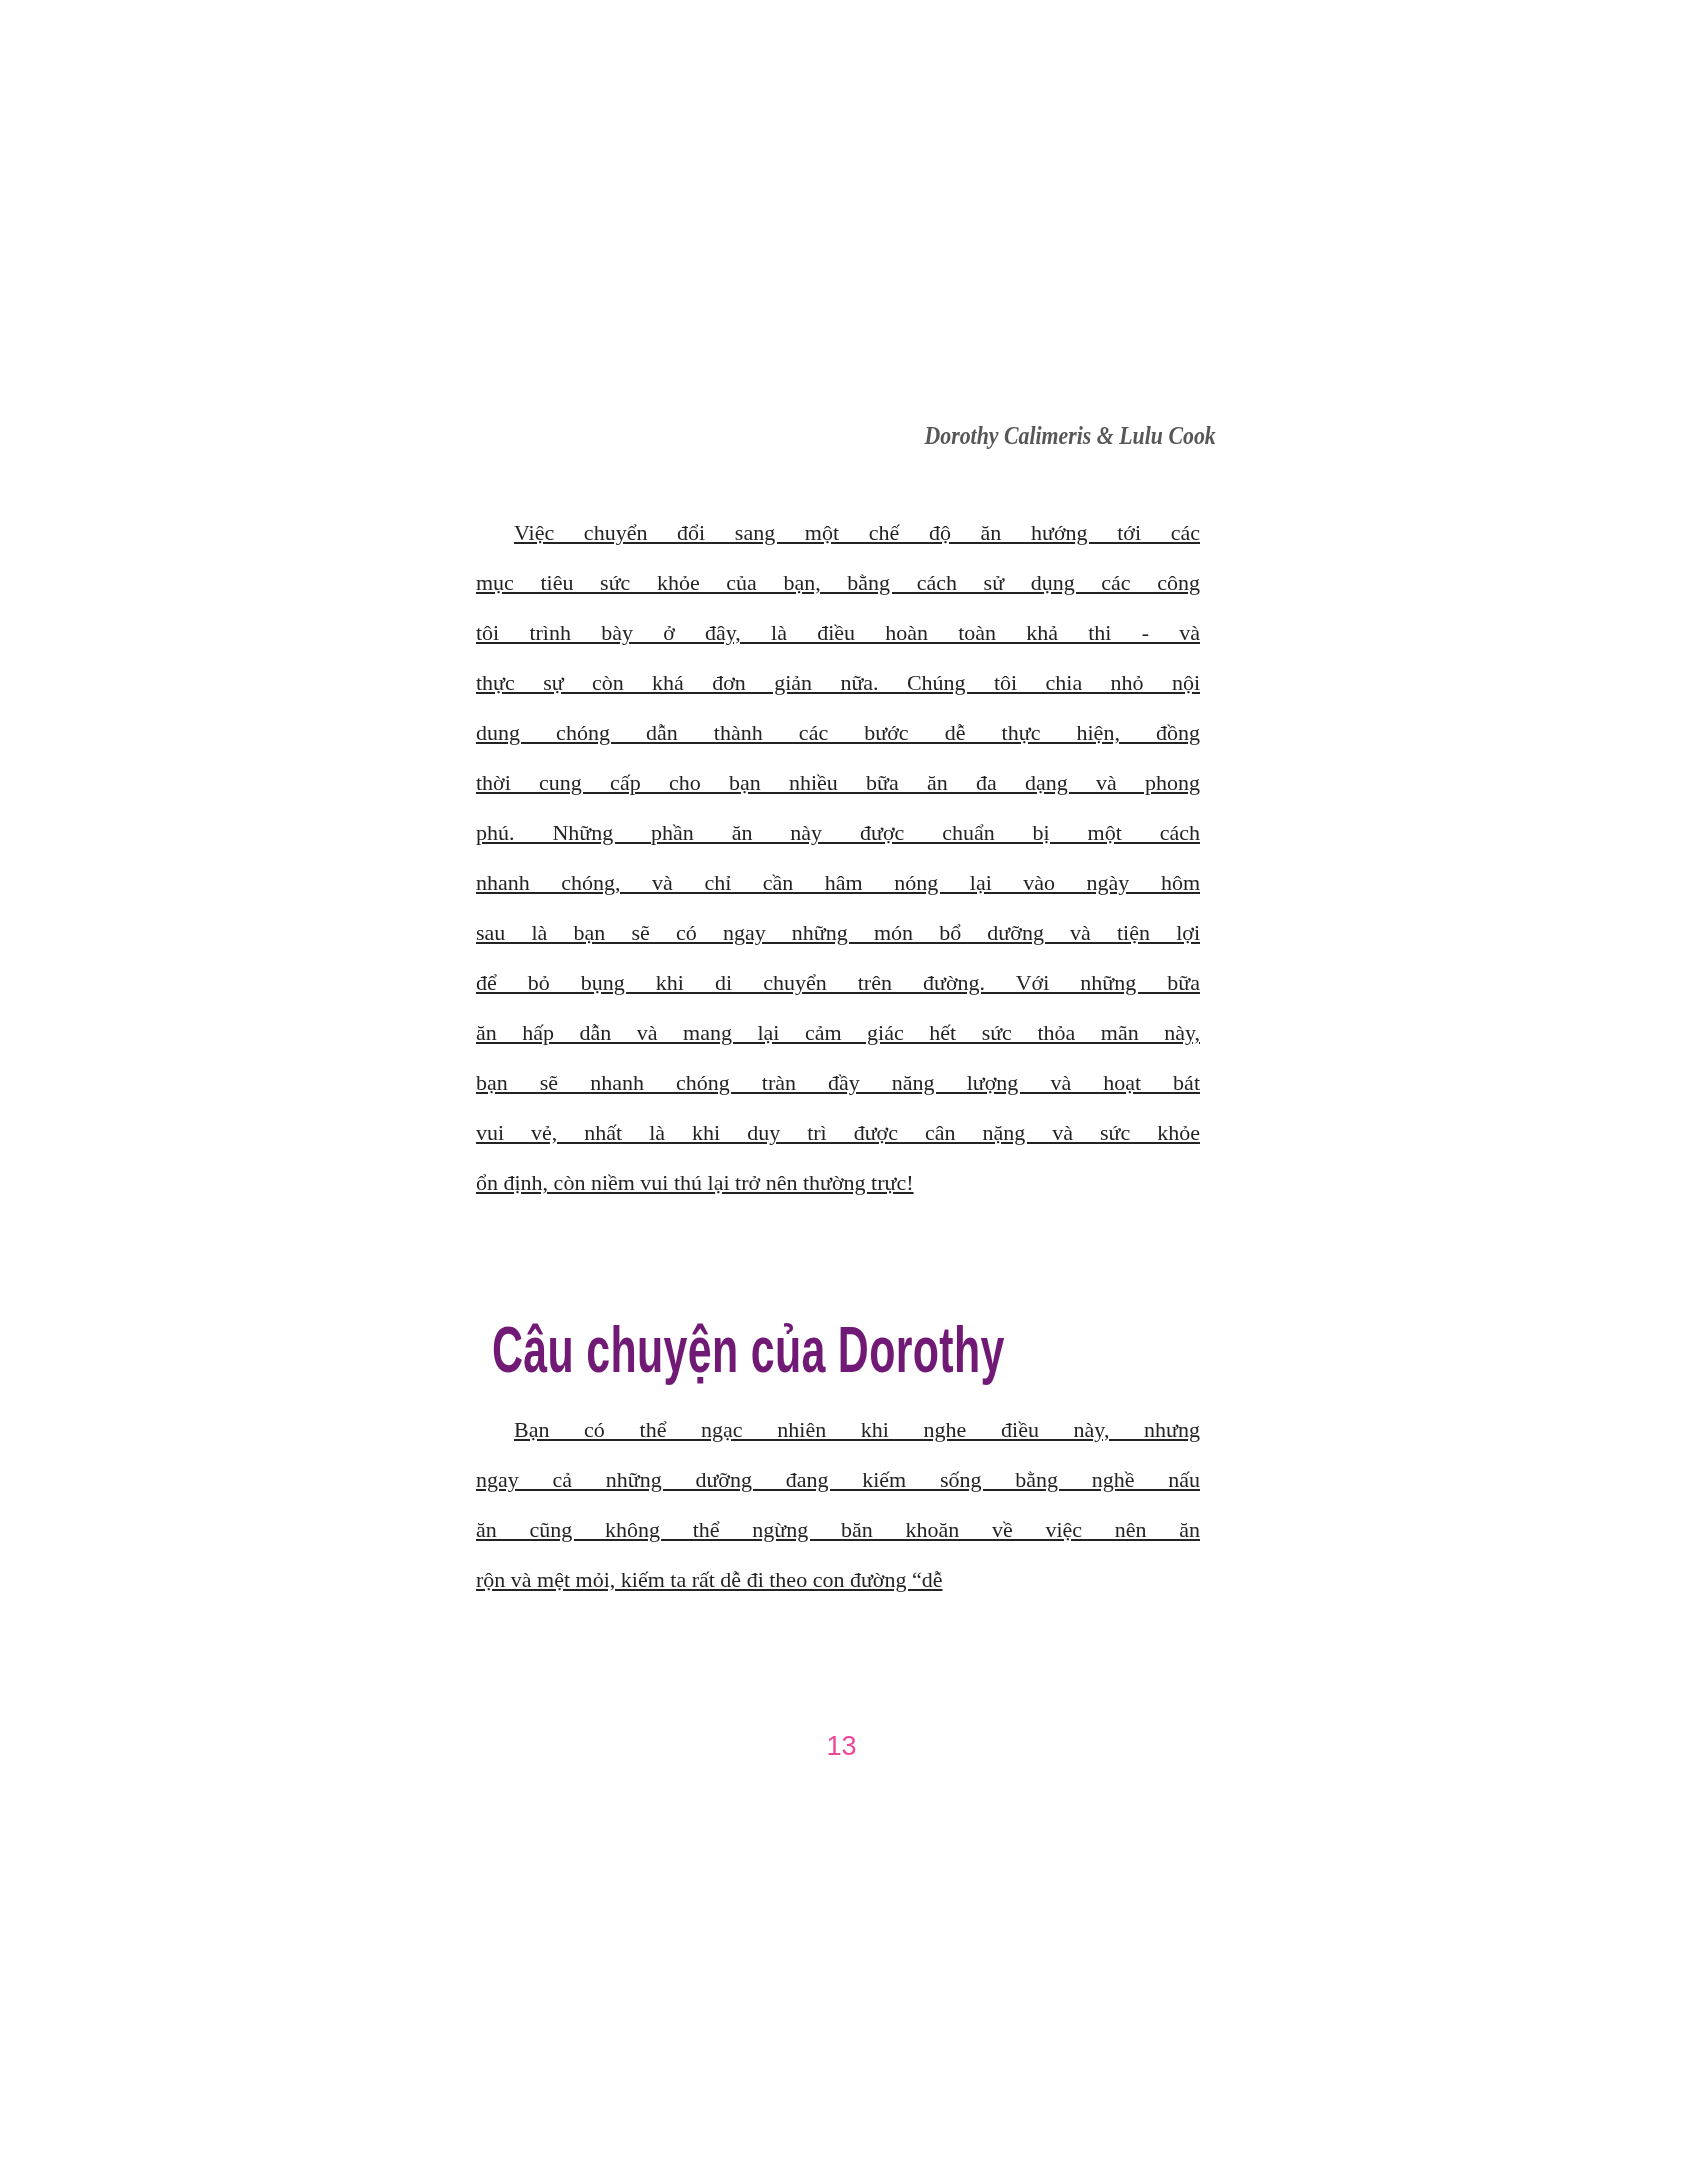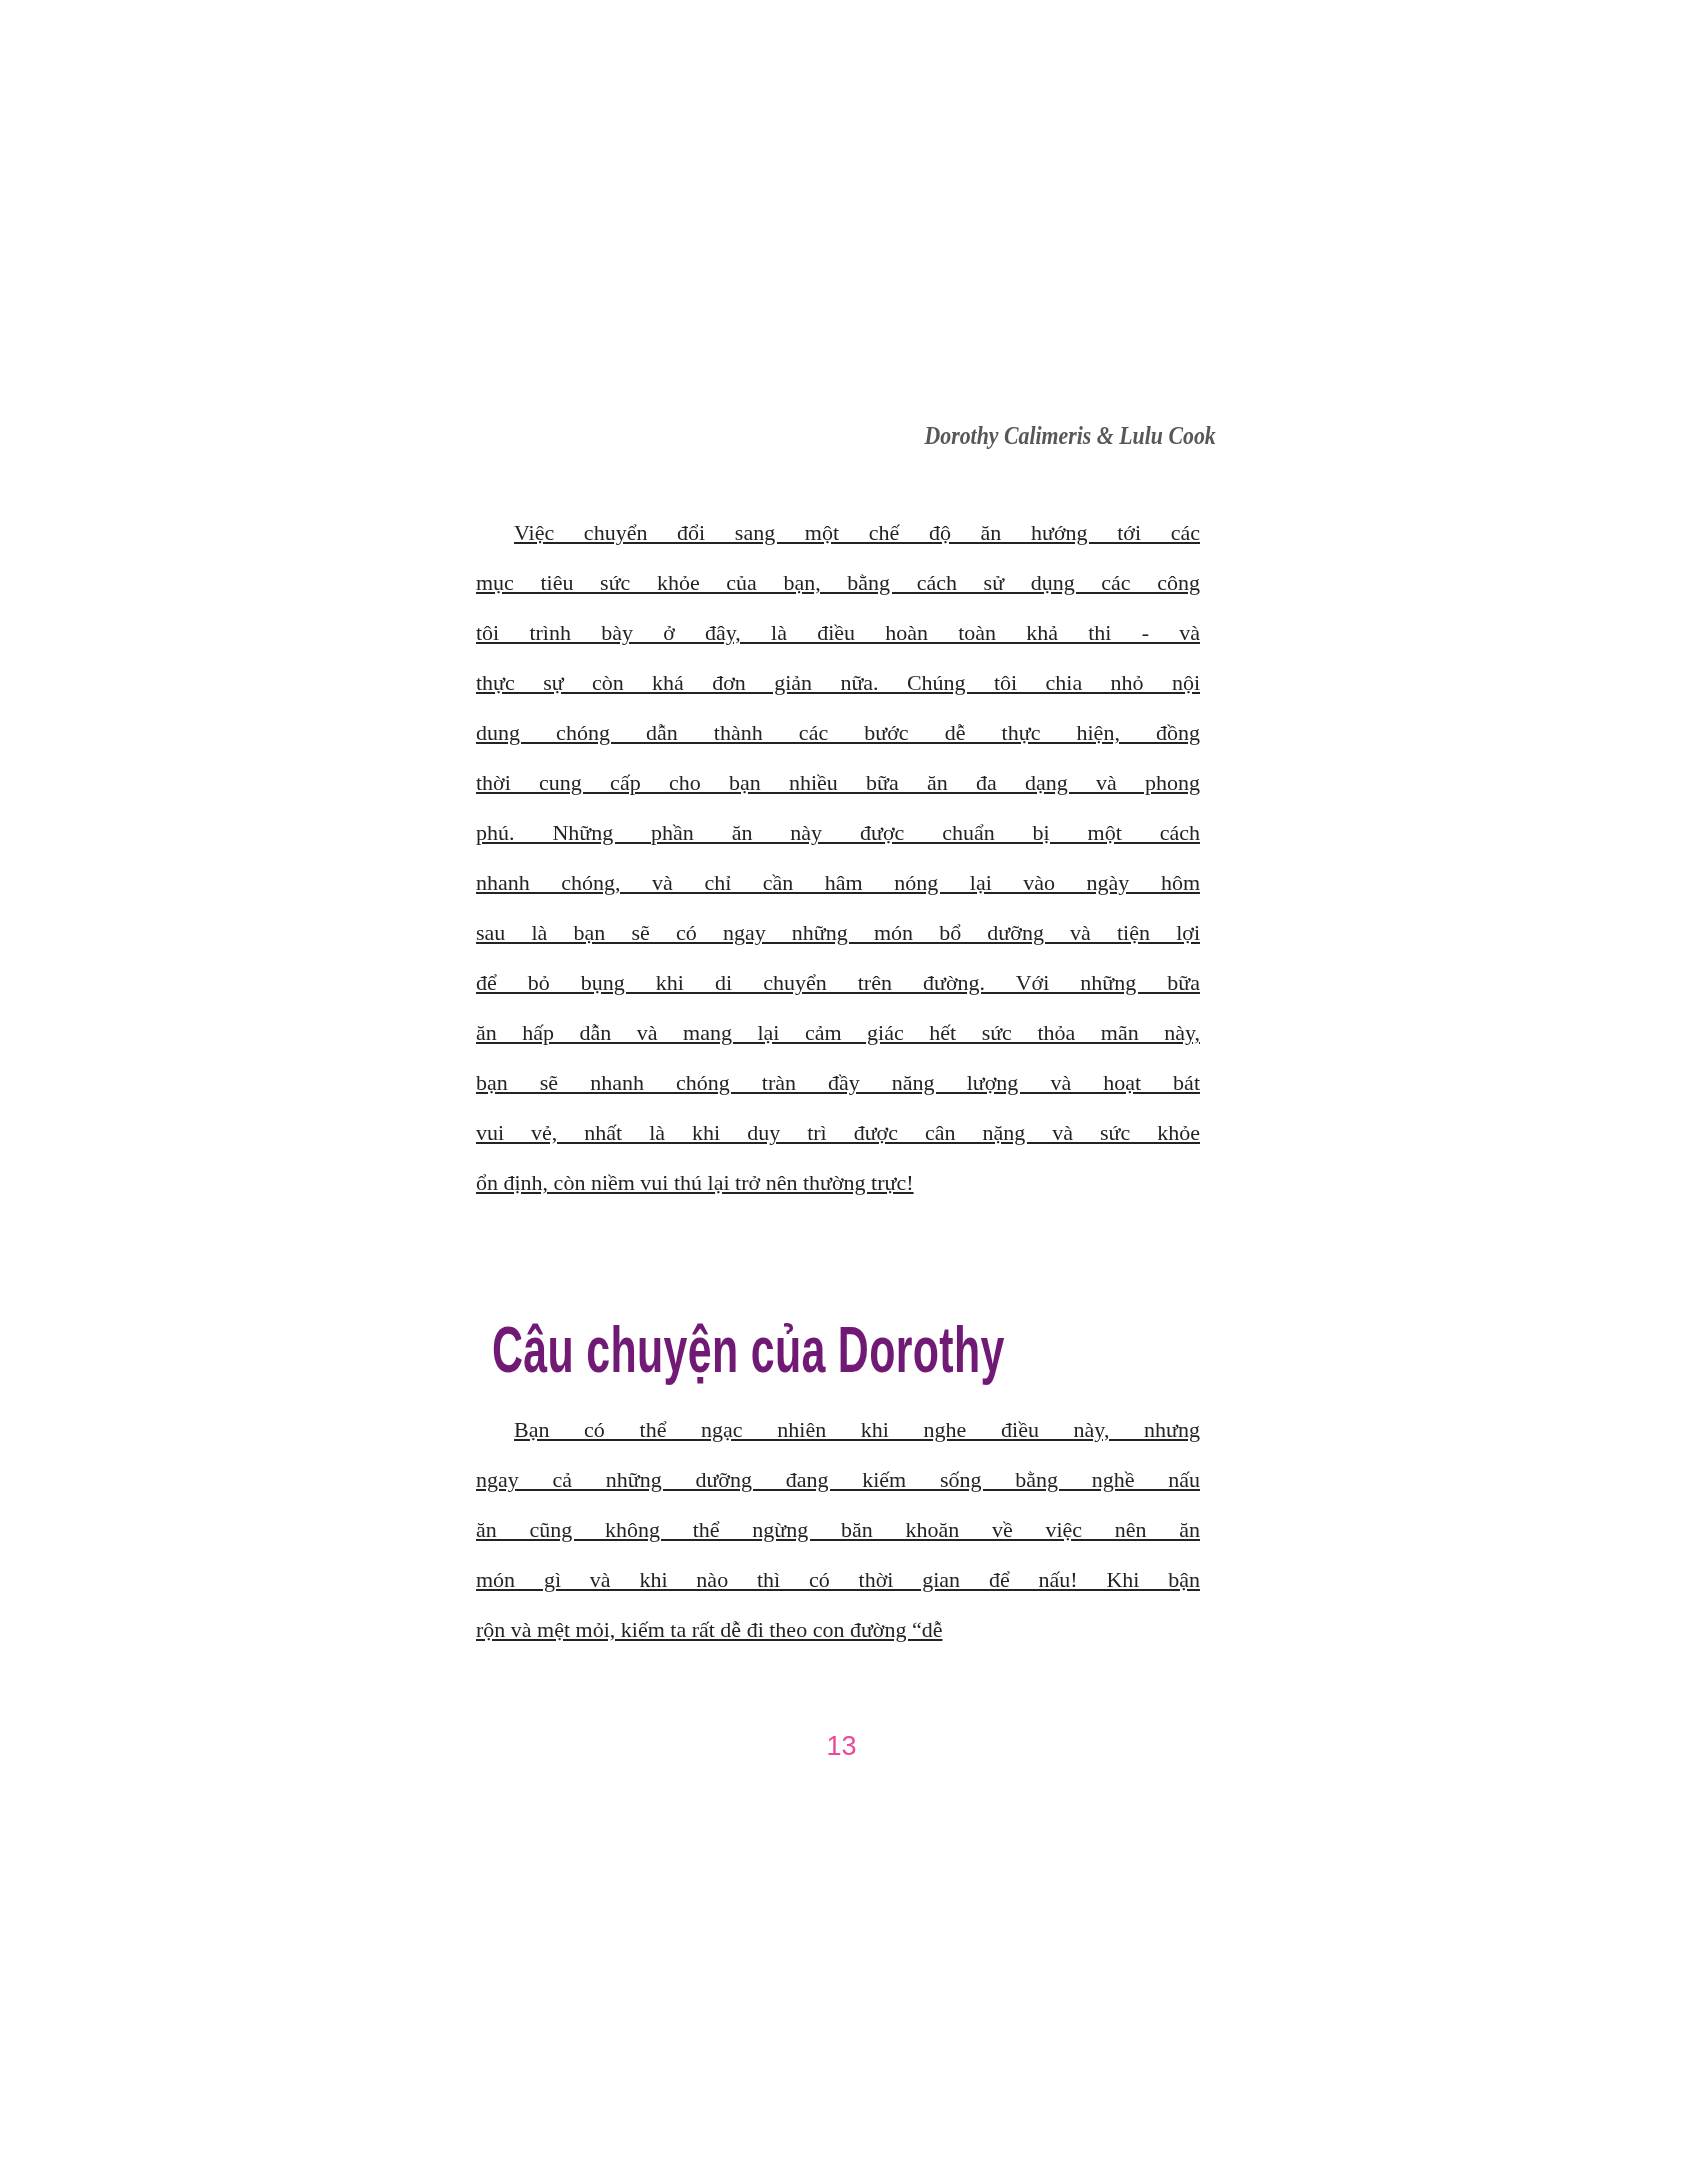--- a/index.html
+++ b/index.html
@@ -118,20 +118,19 @@
   </div>
 
   <div class="section-heading">
     <span class="squeeze">Câu chuyện của Dorothy</span>
   </div>
 
   <div class="body-para para-2">
     <span class="tline jline indent">Bạn có thể ngạc nhiên khi nghe điều này, nhưng</span>
     <span class="tline jline">ngay cả những dưỡng đang kiếm sống bằng nghề nấu</span>
     <span class="tline jline">ăn cũng không thể ngừng băn khoăn về việc nên ăn</span>
-    <span class="tline jline">món gì và khi nào thì có thời gian để nấu! Khi bận</span>
     <span class="tline lastline">rộn và mệt mỏi, kiếm ta rất dễ đi theo con đường “dễ</span>
   </div>
 
   <div class="page-number">13</div>
 
 </div>
 
 
 </body></html>

